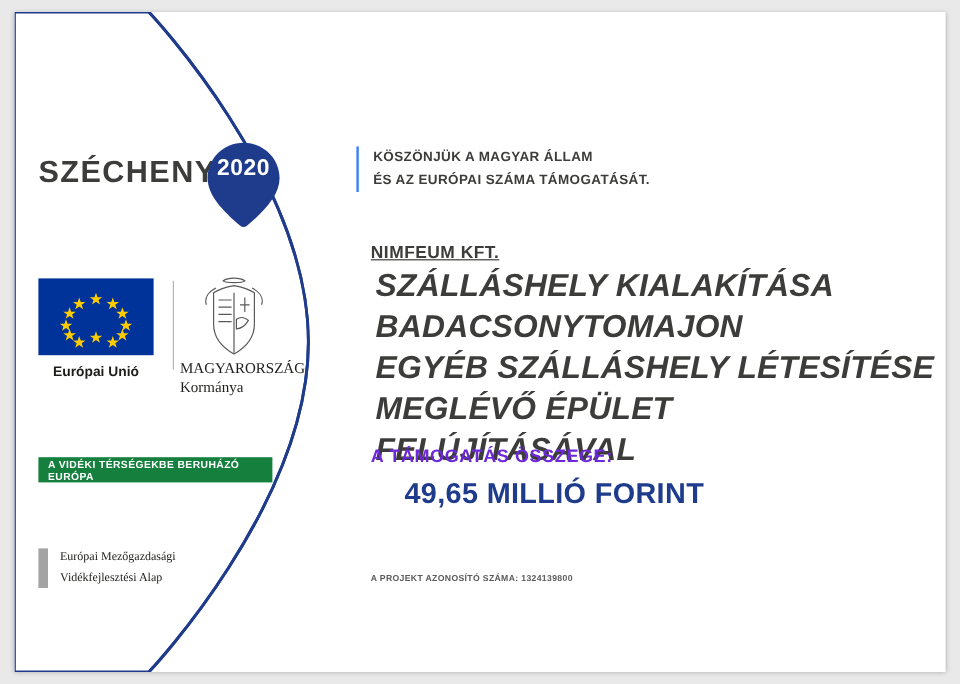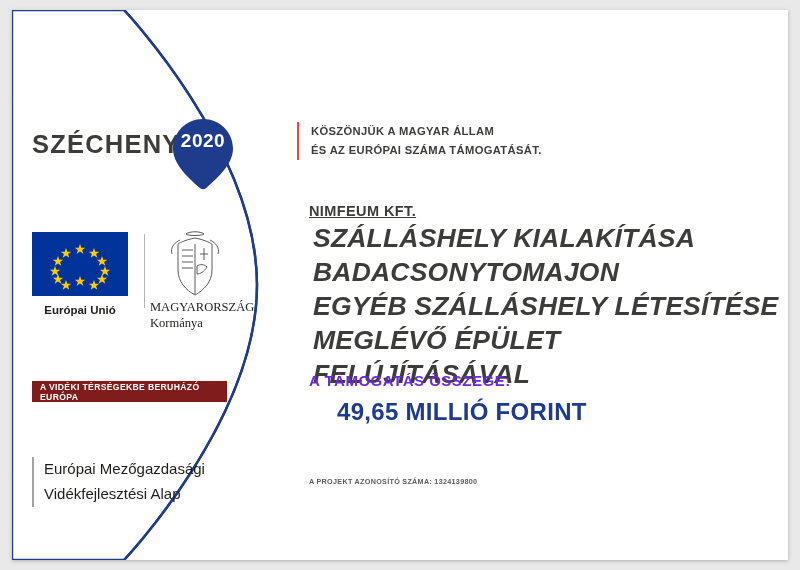--- a/index.html
+++ b/index.html
@@ -134,58 +134,59 @@
     font-family: "Liberation Serif", serif;
   }
 
   
   #banner {
     position: absolute;
     left: 20px;
     top: 371px;
     width: 195px;
     height: 21px;
-    background: #7f1d1d;
+    background: #15803d;
     color: #ffffff;
     font-size: 8.6px;
     font-weight: bold;
     letter-spacing: 0.35px;
     display: flex;
     align-items: center;
     padding-left: 8px;
     box-sizing: border-box;
   }
 
   
   #fund {
     position: absolute;
     left: 20px;
     top: 447px;
     width: 210px;
     padding-left: 10px;
-    border-left: 2px solid #a3a3a3;
-    font-size: 15px;
+    border-left: 8px solid #a3a3a3;
+    font-size: 10px;
     color: #1d1d1b;
     line-height: 1.65;
+    font-family: Liberation Serif, serif;
   }
 
   
   #right {
     position: absolute;
     left: 285px;
     top: 0;
     width: 480px;
     height: 550px;
   }
   #thanks {
     position: absolute;
     left: 0;
     top: 112px;
     padding-left: 12px;
-    border-left: 2px solid #ef4444;
+    border-left: 2px solid #3b82f6;
     font-size: 11.2px;
     font-weight: bold;
     letter-spacing: 0.35px;
     color: #3c3c3b;
     line-height: 1.7;
   }
   #company {
     position: absolute;
     left: 12px;
     top: 193px;

